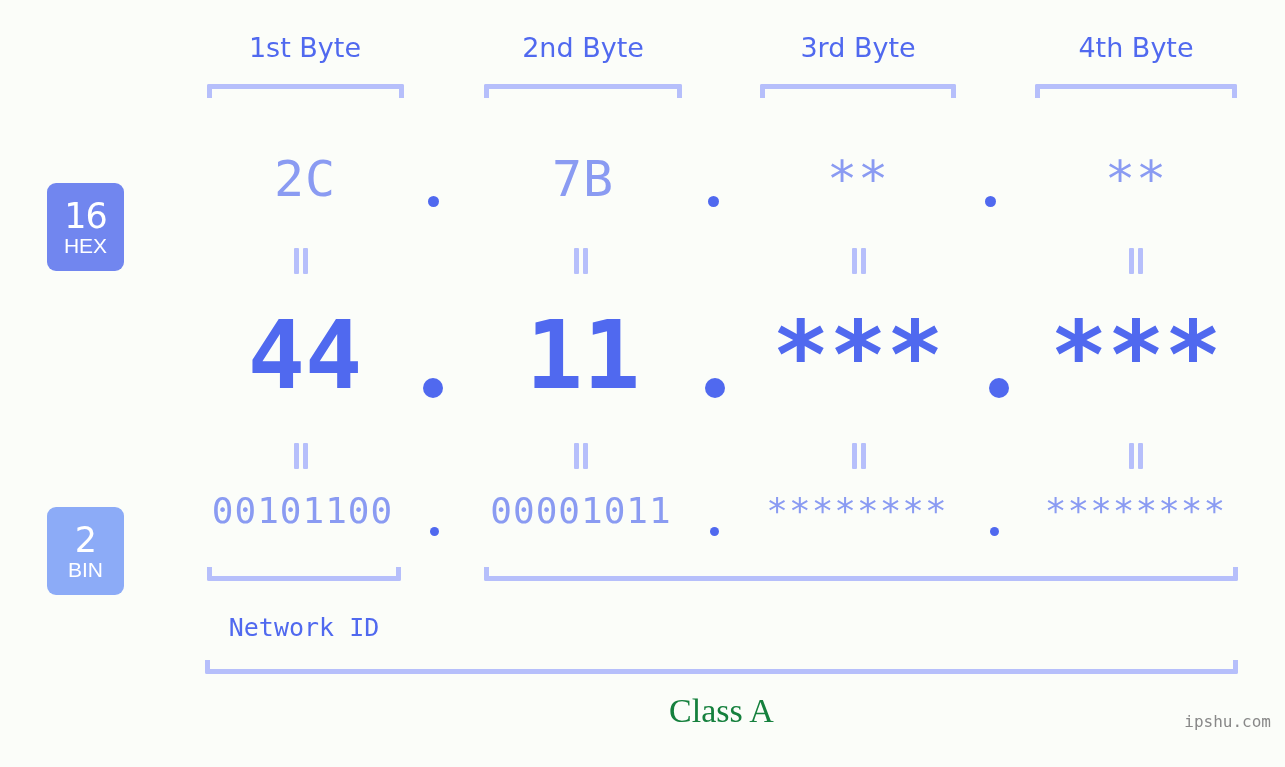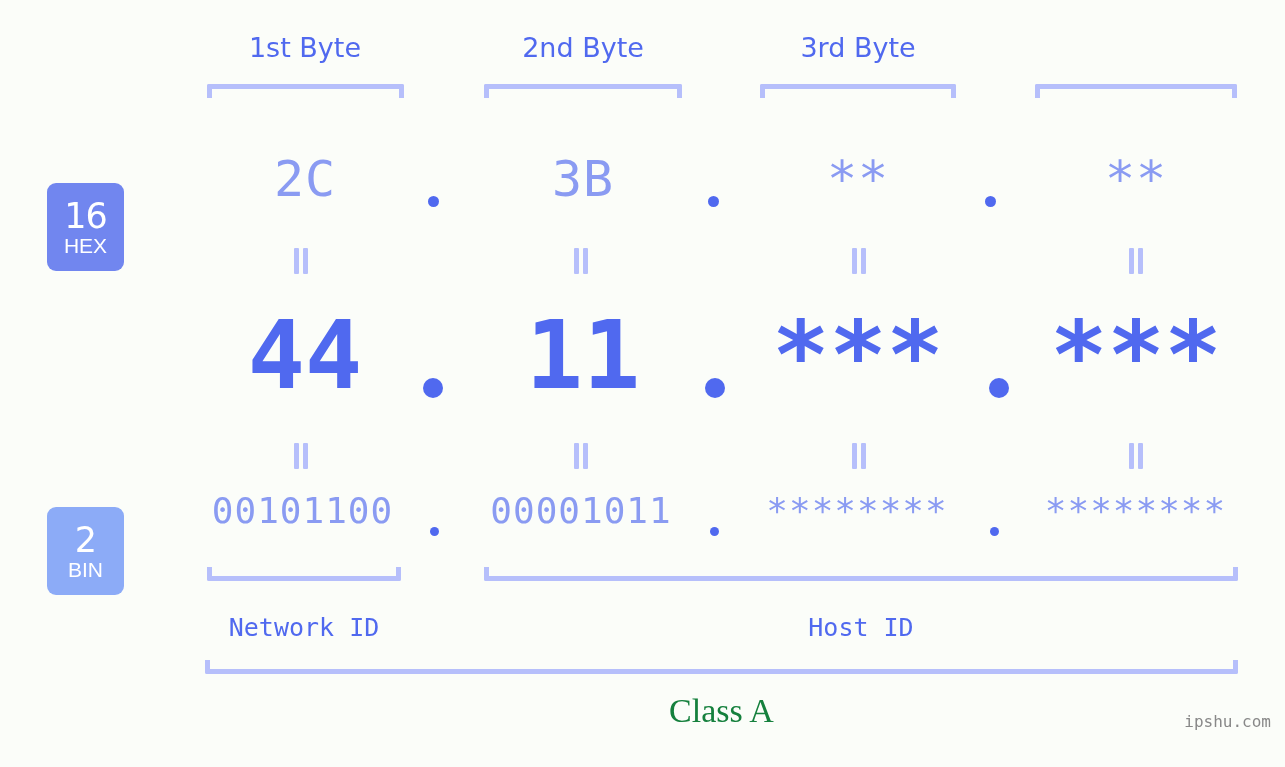--- a/index.html
+++ b/index.html
@@ -177,39 +177,40 @@
   }
 </style>
 </head>
 <body>
 
 <div id="stage">
 
   <div class="byte-label" style="left:205px;width:200px;">1st Byte</div>
   <div class="byte-label" style="left:484px;width:198px;">2nd Byte</div>
   <div class="byte-label" style="left:760px;width:196px;">3rd Byte</div>
+  <div class="byte-label" style="left:1035px;width:202px;">4th Byte</div>
 
   <div class="bracket-down" style="left:207px;top:84px;width:197px;"></div>
   <div class="bracket-down" style="left:484px;top:84px;width:198px;"></div>
   <div class="bracket-down" style="left:760px;top:84px;width:196px;"></div>
   <div class="bracket-down" style="left:1035px;top:84px;width:202px;"></div>
 
   <div class="base-badge" id="badge-hex">
     <div class="num">16</div>
     <div class="nm">HEX</div>
   </div>
   <div class="base-badge" id="badge-bin">
     <div class="num">2</div>
     <div class="nm">BIN</div>
   </div>
 
   <div class="row-hex">
     <div class="val" style="left:205px;width:200px;">2C</div>
     <div class="dot dot-hex" style="left:428px;"></div>
-    <div class="val" style="left:484px;width:198px;">3B</div>
+    <div class="val" style="left:484px;width:198px;">7B</div>
     <div class="dot dot-hex" style="left:708px;"></div>
     <div class="val" style="left:760px;width:196px;">**</div>
     <div class="dot dot-hex" style="left:985px;"></div>
     <div class="val" style="left:1035px;width:202px;">**</div>
   </div>
 
   <div class="eqmark eq-row1" style="left:293px;">
     <span class="b1"></span>
       <span class="b2"></span>
   </div>
@@ -260,20 +261,19 @@
     <div class="dot dot-bin" style="left:710px;"></div>
     <div class="val" style="left:757px;width:200px;">********</div>
     <div class="dot dot-bin" style="left:990px;"></div>
     <div class="val" style="left:1033px;width:205px;">********</div>
   </div>
 
   <div class="bracket-up" style="left:207px;top:567px;width:194px;"></div>
   <div class="bracket-up" style="left:484px;top:567px;width:754px;"></div>
 
   <div class="section-label" id="label-network" style="left:207px;width:194px;">Network ID</div>
-  <div class="section-label" id="label-host" style="left:484px;width:754px;">Host ID</div>
 
   <div class="bracket-up" style="left:205px;top:660px;width:1033px;"></div>
   <div id="label-class" style="left:205px;width:1033px;">Class A</div>
 
   <div id="watermark">ipshu.com</div>
 
 </div>
 
 </body></html>

